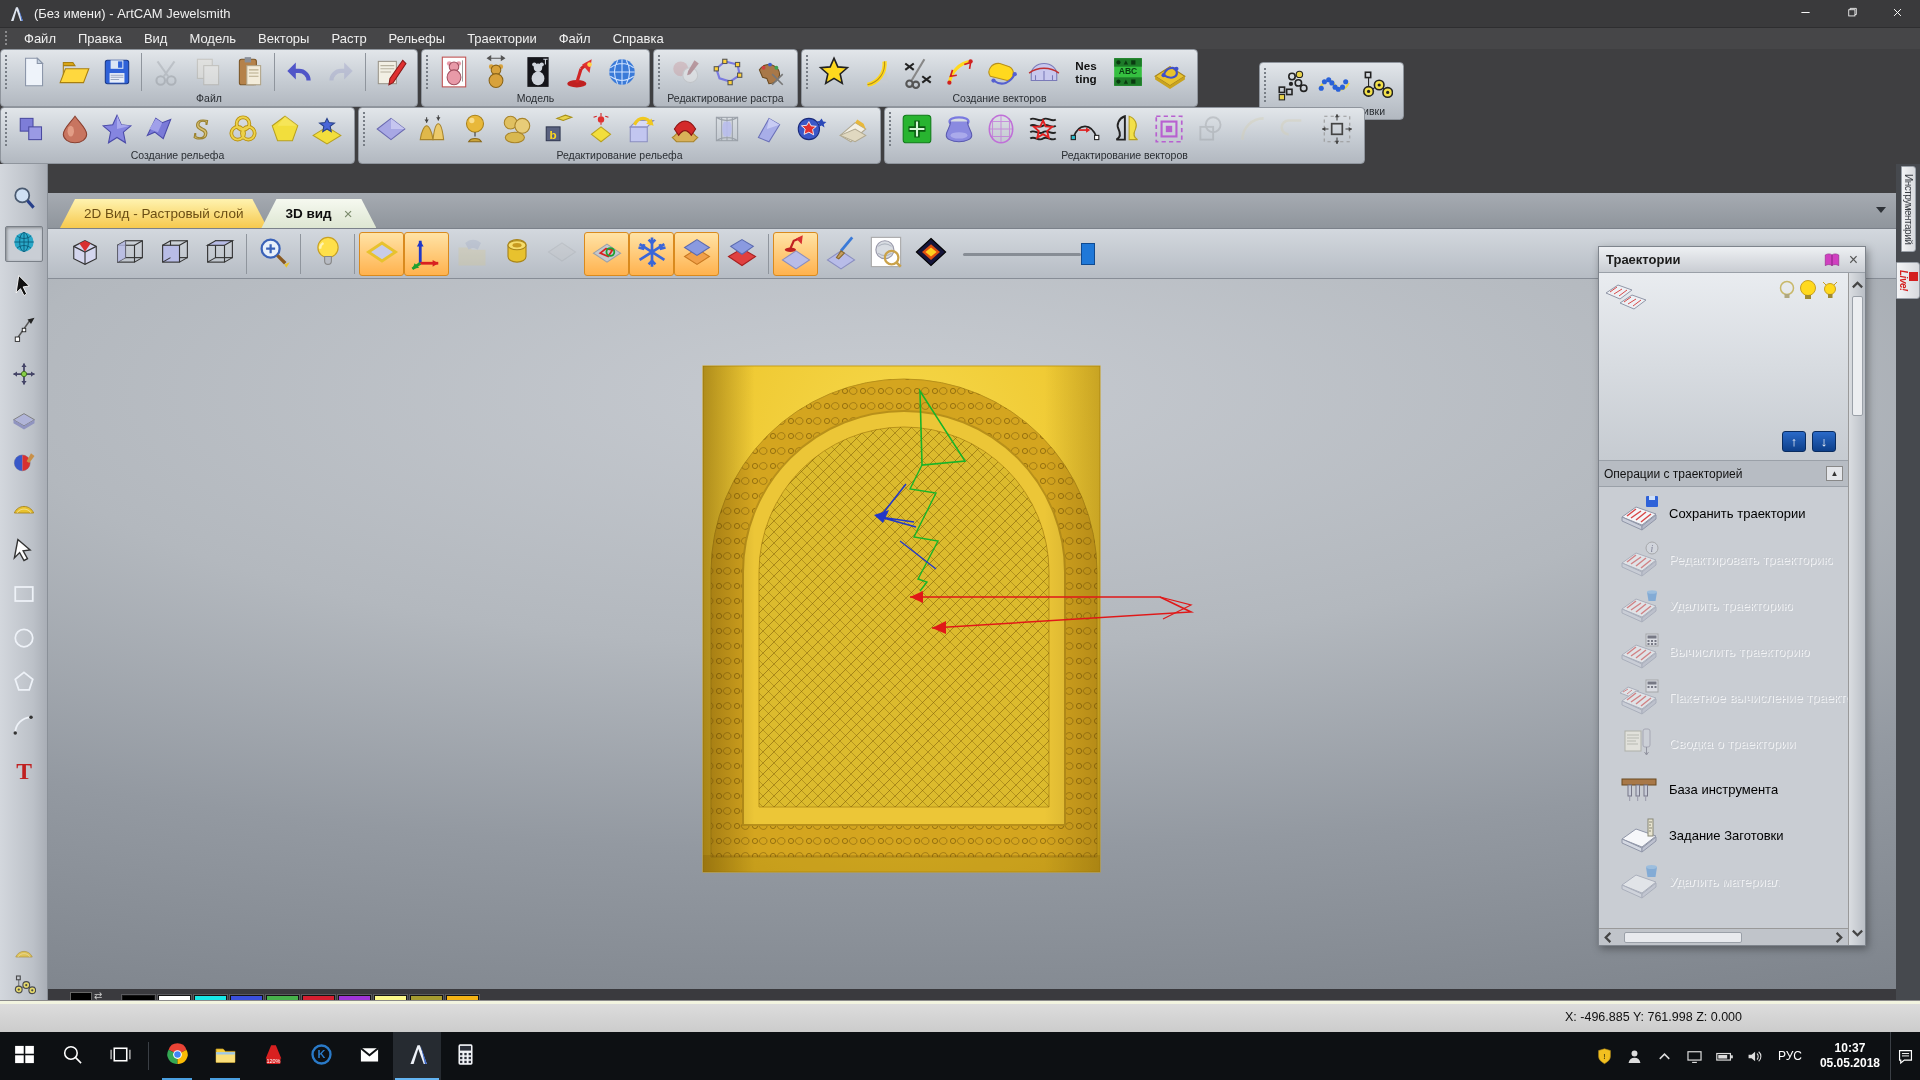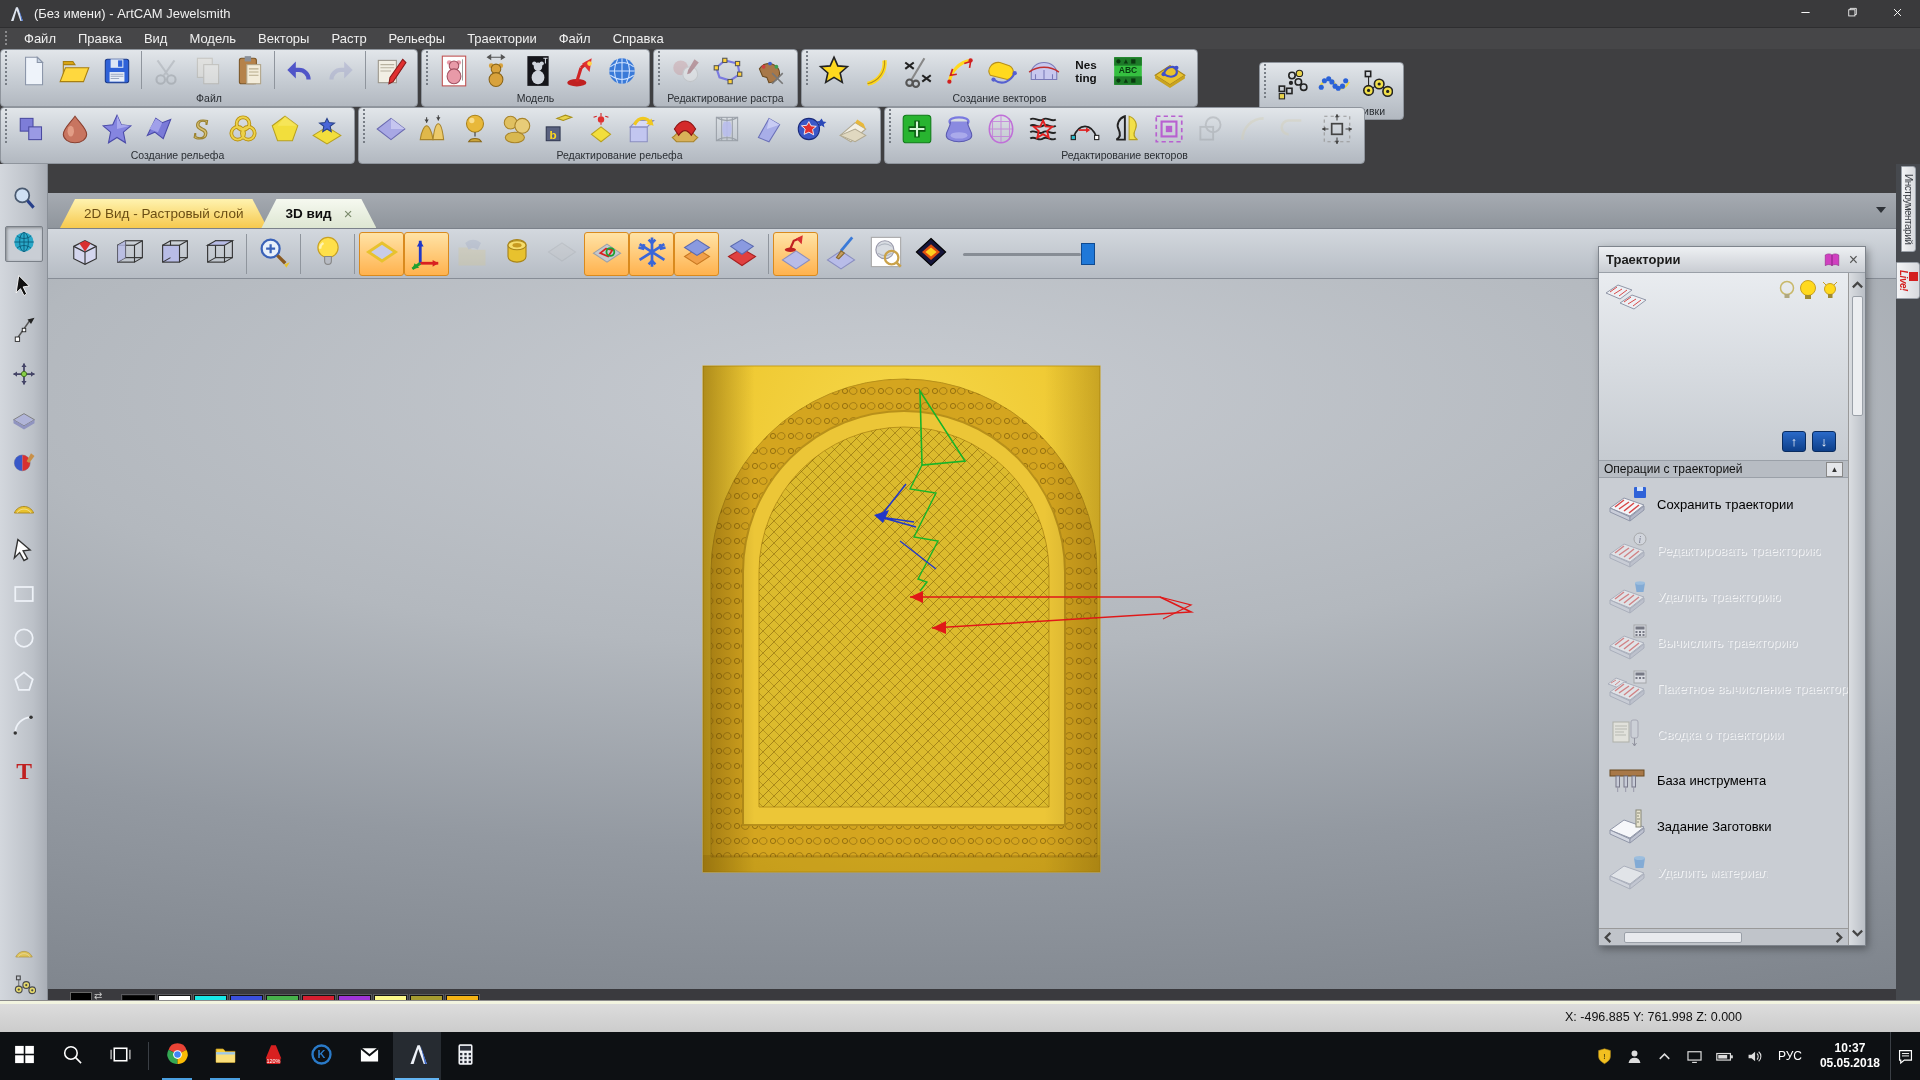--- a/index.html
+++ b/index.html
@@ -13,21 +13,21 @@
   .winbtn { width:46px; height:27px; display:flex; align-items:center; justify-content:center; color:#fff; font-size:13px; }
   .winbtn svg { width:11px; height:11px; }
   #menubar { left:0; top:27px; width:1920px; height:22px; background:#464648; display:flex; align-items:center; border-top:1px solid #2e2e30; }
   .mgrip { width:6px; height:16px; margin:0 4px 0 3px; background:repeating-linear-gradient(#8a8a8c 0 2px, transparent 2px 4px); background-size:2px 4px; background-repeat:repeat-y; background-position:2px 0; }
   .menu-item { color:#f0f0f0; font-size:13px; padding:2px 11px; }
 
   
   #ribbon1 { left:0; top:49px; width:1920px; height:58px; display:flex; gap:3px; }
   #ribbon2 { left:0; top:107px; width:1920px; height:57px; display:flex; gap:3px; }
   .rgroup { background:linear-gradient(#e2e6ea, #c6ccd3 55%, #b2b8c0); border:1px solid #8f959d; border-radius:4px; display:flex; flex-direction:column; height:100%; }
-  .rgroup .icons { display:flex; align-items:flex-start; flex:1; padding:1px 6px 0 1px; }
+  .rgroup .icons { display:flex; align-items:center; flex:1; padding:1px 6px 0 1px; }
   .rgroup .icons::before { content:''; width:4px; height:34px; margin:0 3px; background:repeating-linear-gradient(#787e86 0 2px, transparent 2px 4px); background-size:2px 4px; background-repeat:repeat-y; }
   .rlabel { text-align:center; font-size:10.5px; color:#2a2e33; padding:0 8px 2px; white-space:nowrap; }
   .rbtn { width:42px; height:40px; display:flex; align-items:center; justify-content:center; }
   .rbtn .ic, .rbtn svg { width:34px; height:34px; display:block; }
   .rbtn.disabled { opacity:.42; filter:grayscale(.45); }
   .vsep { width:1px; height:38px; background:#8f959d; margin:0 3px; }
 
   
   #sidebar { left:0; top:164px; width:48px; height:836px; background:linear-gradient(to right,#d3d7dd,#bcc1c8 70%,#a9aeb6); border-right:1px solid #8a9098; display:flex; flex-direction:column; align-items:center; padding-top:18px; gap:8px; }
   .sbtool { width:38px; height:36px; display:flex; align-items:center; justify-content:center; border:1px solid transparent; border-radius:2px; }
@@ -75,24 +75,24 @@
   #tp-title { height:26px; background:linear-gradient(#eef0f3,#c9cdd3); border-bottom:1px solid #9aa0a8; display:flex; align-items:center; padding:0 7px; font-size:13px; font-weight:bold; color:#1c1c1c; }
   #tp-title .sp { flex:1; }
   #tp-title .ticon { width:18px; height:16px; margin-left:6px; }
   #tp-title .tclosex { color:#555; font-size:16px; margin-left:8px; font-weight:normal; }
   #tp-body { flex:1; display:flex; min-height:0; }
   #tp-main { flex:1; display:flex; flex-direction:column; min-width:0; }
   #tp-list { height:188px; background:linear-gradient(#e9ecf0,#c6cbd1); position:relative; border-bottom:1px solid #9aa0a8; }
   #tp-stackicon { position:absolute; left:5px; top:4px; width:44px; height:34px; }
   #tp-bulbs { position:absolute; right:6px; top:6px; width:64px; height:22px; }
   .bluebtn { position:absolute; bottom:8px; width:24px; height:21px; background:linear-gradient(#2a6ac8,#0d3f8a); border:1px solid #092c60; border-radius:3px; color:#fff; font-size:13px; font-weight:bold; text-align:center; line-height:19px; }
-  #tp-ops-header { height:17px; background:#b7bcc3; border-bottom:1px solid #9aa0a8; display:flex; align-items:center; font-size:12px; color:#111; padding:0 5px; }
+  #tp-ops-header { height:26px; background:#b7bcc3; border-bottom:1px solid #9aa0a8; display:flex; align-items:center; font-size:12px; color:#111; padding:0 5px; }
   #tp-ops-header .collapse { margin-left:auto; width:17px; height:15px; background:#e4e6ea; border:1px solid #888; font-size:8px; text-align:center; line-height:14px; color:#333; }
   #tp-ops { flex:1; overflow:hidden; padding-top:3px; }
-  .oprow { height:46px; display:flex; align-items:center; gap:9px; padding-left:7px; }
+  .oprow { height:46px; display:flex; align-items:center; gap:9px; padding-left:19px; }
   .oprow .opic { width:42px; height:36px; flex:0 0 42px; }
   .oprow .opic svg { width:42px; height:36px; }
   .oprow.disabled .opic { opacity:.55; }
   .oplabel { font-size:13px; color:#000; white-space:nowrap; overflow:hidden; }
   .oprow.disabled .oplabel { color:#c6cad0; text-shadow:1px 1px 0 #f2f3f5; }
   #tp-vscroll { width:17px; background:linear-gradient(to right,#dadde1,#babfc6); border-left:1px solid #999; display:flex; flex-direction:column; align-items:center; justify-content:space-between; padding:6px 0; }
   #tp-vscroll svg { width:13px; height:13px; }
   #tp-vthumb { width:11px; flex:0 0 120px; background:#eceef1; border:1px solid #9aa0a8; border-radius:2px; margin-top:4px; }
   #tp-vspace { flex:1; }
   #tp-hscroll { height:17px; border-top:1px solid #999; background:#c0c4ca; display:flex; align-items:center; }

